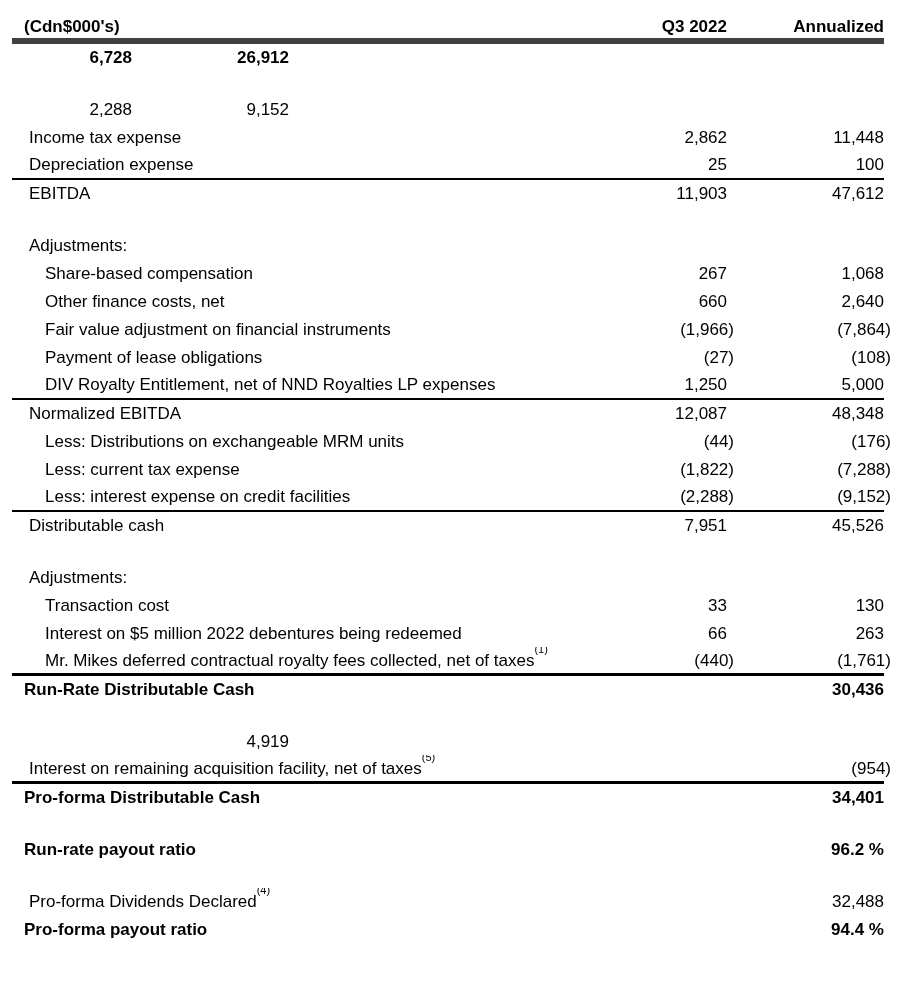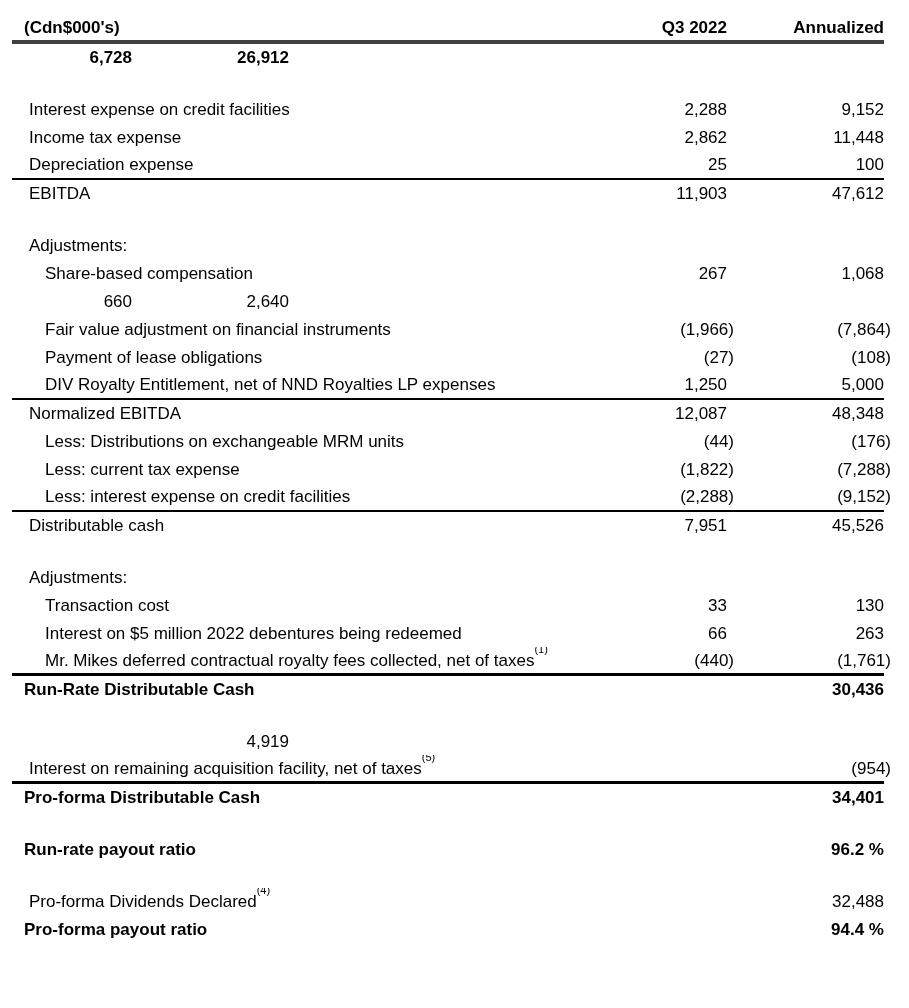--- a/index.html
+++ b/index.html
@@ -23,21 +23,21 @@
     display: flex;
     align-items: center;
     height: 28px;
     box-sizing: border-box;
     font-size: 17px;
     line-height: 28px;
     white-space: nowrap;
   }
   .row.spacer { height: 24px; }
   .row.bold { font-weight: bold; }
-  .row.b-header { border-bottom: 4px solid #404040; }
+  .row.b-header { border-bottom: 6px solid #404040; }
   .row.b-thin   { border-bottom: 2px solid #000; }
   .row.b-thick  { border-bottom: 3px solid #000; }
   .cell.label {
     flex: 1 1 auto;
     overflow: hidden;
   }
   .ind0 .cell.label { padding-left: 12px; }
   .ind1 .cell.label { padding-left: 17px; }
   .ind2 .cell.label { padding-left: 33px; }
   .cell.num {
@@ -65,21 +65,20 @@
     <div class="cell num">Q3 2022</div>
     <div class="cell num ann">Annualized</div>
   </div>
   <div id="table-body">
       <div class="row ind0 bold">
         <div class="cell num"><span class="val">6,728</span></div>
         <div class="cell num ann"><span class="val">26,912</span></div>
       </div>
       <div class="row spacer"></div>
       <div class="row ind1">
-        <div class="cell label">Interest expense on credit facilities</div>
         <div class="cell num"><span class="val">2,288</span></div>
         <div class="cell num ann"><span class="val">9,152</span></div>
       </div>
       <div class="row ind1">
         <div class="cell label">Income tax expense</div>
         <div class="cell num"><span class="val">2,862</span></div>
         <div class="cell num ann"><span class="val">11,448</span></div>
       </div>
       <div class="row ind1 b-thin">
         <div class="cell label">Depreciation expense</div>
@@ -96,20 +95,21 @@
         <div class="cell label">Adjustments:</div>
         <div class="cell num"></div>
         <div class="cell num ann"></div>
       </div>
       <div class="row ind2">
         <div class="cell label">Share-based compensation</div>
         <div class="cell num"><span class="val">267</span></div>
         <div class="cell num ann"><span class="val">1,068</span></div>
       </div>
       <div class="row ind2">
+        <div class="cell label">Other finance costs, net</div>
         <div class="cell num"><span class="val">660</span></div>
         <div class="cell num ann"><span class="val">2,640</span></div>
       </div>
       <div class="row ind2">
         <div class="cell label">Fair value adjustment on financial instruments</div>
         <div class="cell num"><span class="val paren">(1,966)</span></div>
         <div class="cell num ann"><span class="val paren">(7,864)</span></div>
       </div>
       <div class="row ind2">
         <div class="cell label">Payment of lease obligations</div>

